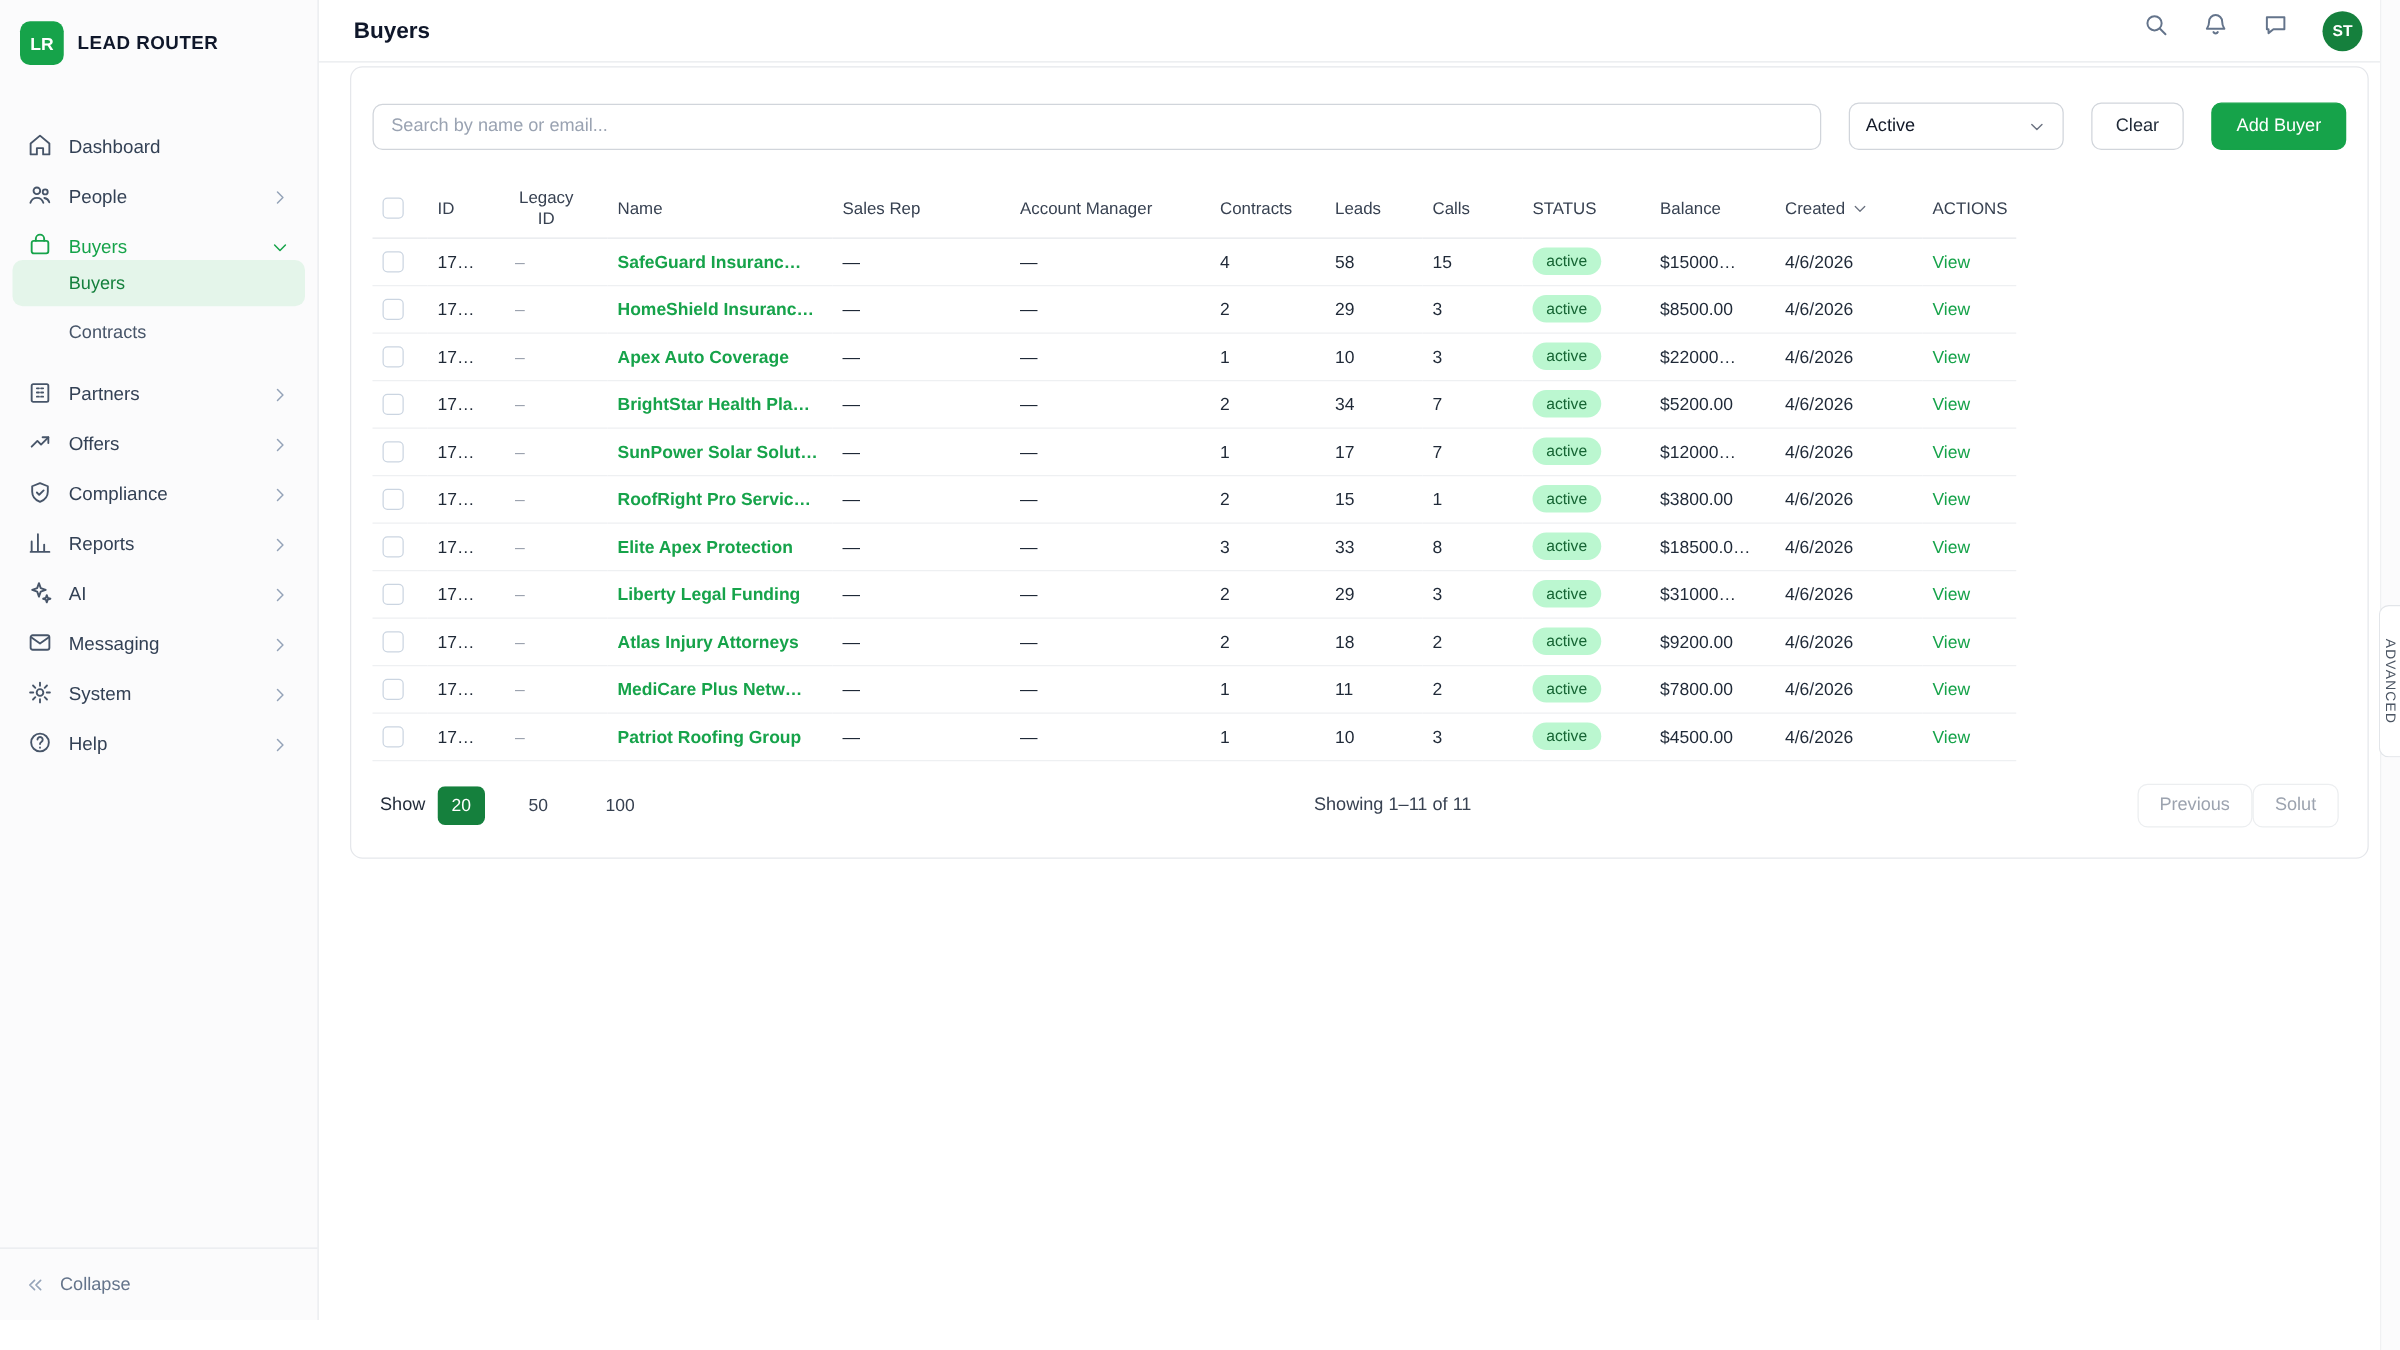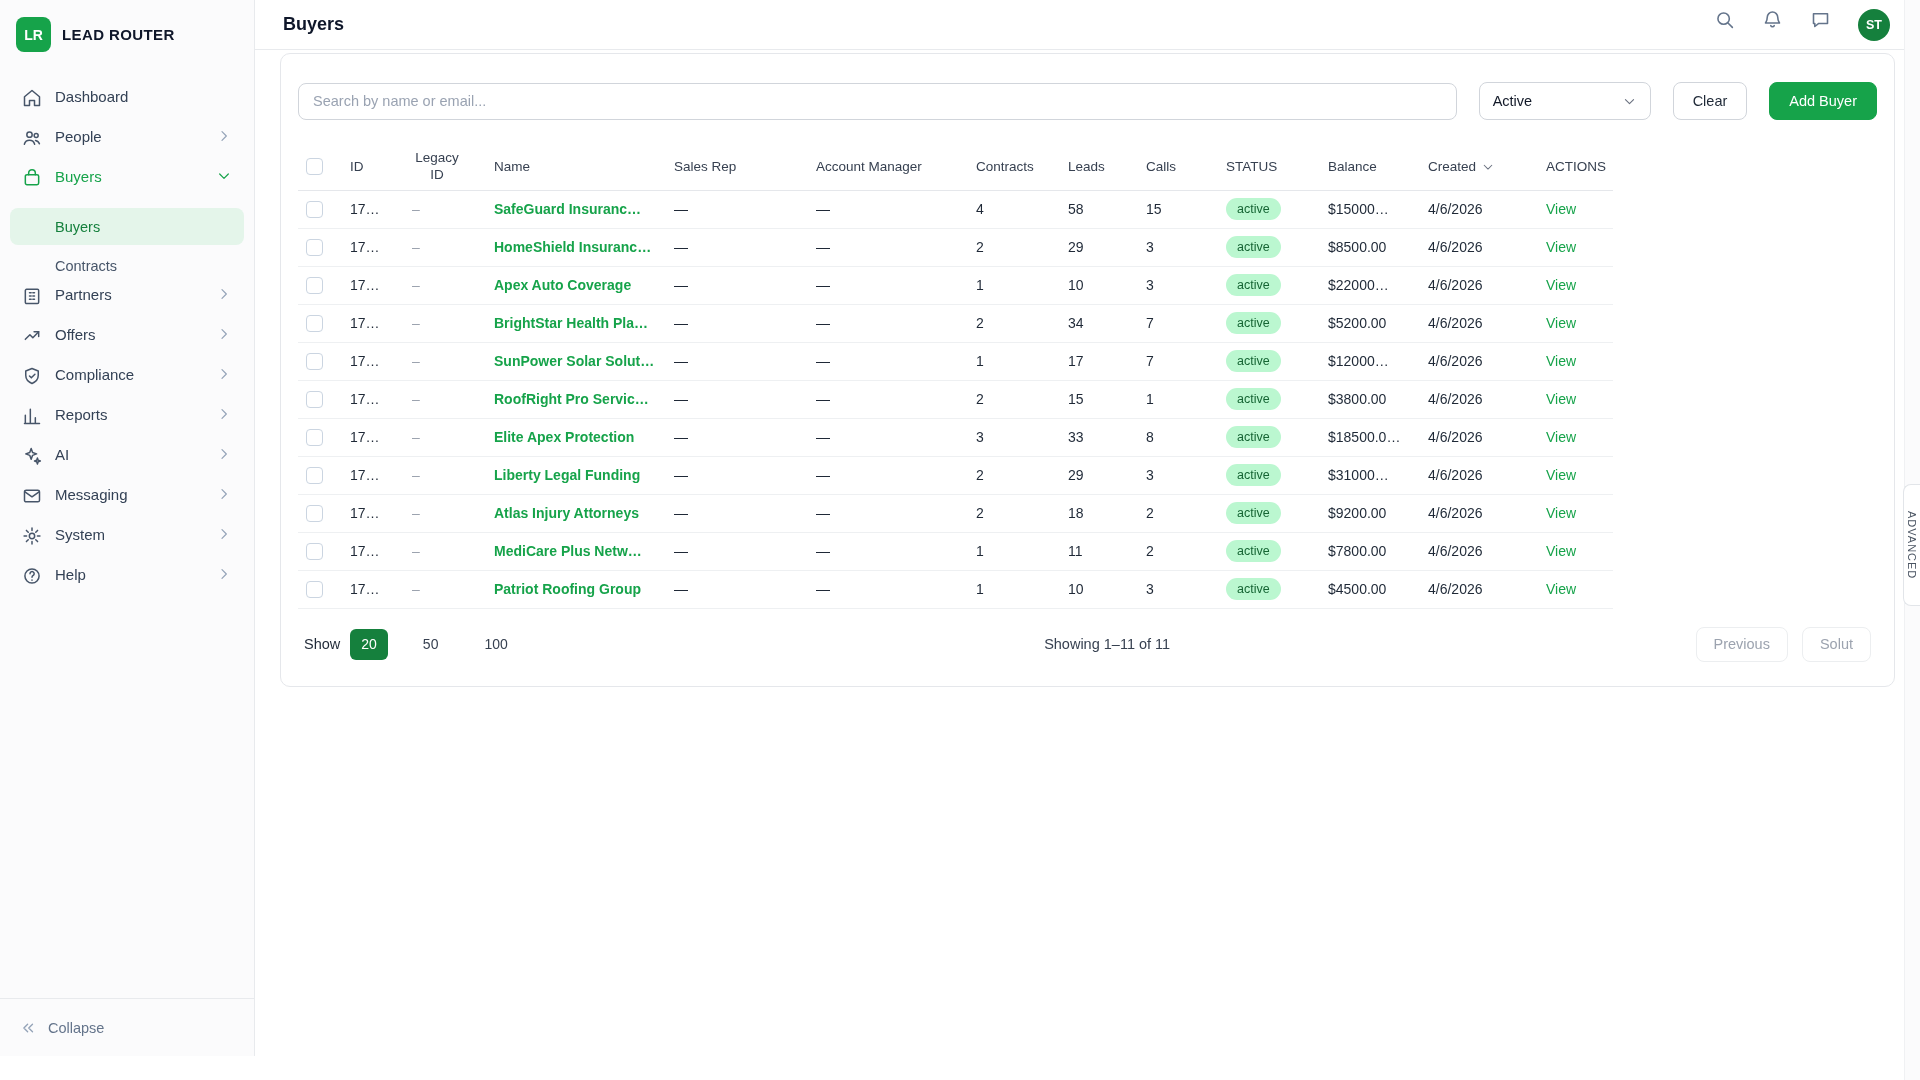--- a/index.html
+++ b/index.html
@@ -7,21 +7,21 @@
   body{font-family:"Liberation Sans",sans-serif;background:#fff;color:#1f2937;overflow:hidden}
   svg{fill:none;stroke:currentColor;stroke-width:1.8;stroke-linecap:round;stroke-linejoin:round;display:block}
   .app{display:flex;width:1920px;height:1056px}
 
   
   .sidebar{width:255px;min-width:255px;height:100%;background:#fbfbfc;border-right:1px solid #e8eaed;display:flex;flex-direction:column}
   .brand{display:flex;align-items:center;gap:11px;padding:17px 16px 10px}
   .logo{width:35px;height:35px;border-radius:8px;background:#16a34a;color:#fff;font-weight:700;font-size:14px;display:flex;align-items:center;justify-content:center}
   .brand-name{font-weight:700;font-size:15px;letter-spacing:.4px;color:#0f172a;white-space:nowrap}
   .nav{flex:1;padding:26px 10px 10px;display:flex;flex-direction:column;gap:2px;overflow:hidden}
-  .nav-item{display:flex;align-items:flex-start;gap:13px;height:38px;min-height:38px;padding:0 12px;border-radius:8px;color:#334155;font-size:15px;cursor:pointer}
+  .nav-item{display:flex;align-items:flex-end;gap:13px;height:38px;min-height:38px;padding:0 12px;border-radius:8px;color:#334155;font-size:15px;cursor:pointer}
   .nav-icon{width:20px;height:20px;color:#475569;display:inline-flex}
   .nav-icon svg{width:20px;height:20px}
   .nav-chev{margin-left:auto;width:16px;height:16px;color:#94a3b8;display:inline-flex}
   .nav-chev svg{width:16px;height:16px}
   .nav-item.active{color:#16a34a}
   .nav-item.active .nav-icon{color:#16a34a}
   .nav-item.active .nav-chev{color:#16a34a}
   .nav-sub{display:flex;align-items:center;height:37px;min-height:37px;padding:0 12px 0 45px;border-radius:8px;font-size:14.5px;color:#475569;cursor:pointer}
   .nav-sub.selected{background:#e4f5ea;color:#15803d;font-weight:500}
   .collapse-row{margin-top:auto;border-top:1px solid #e8eaed;height:58px;min-height:58px;display:flex;align-items:center;gap:11px;padding:0 19px;color:#64748b;font-size:14.5px;cursor:pointer}
@@ -66,21 +66,21 @@
   .badge{display:inline-block;background:#bbf7d0;color:#166534;font-size:12.5px;padding:3px 11px;border-radius:11px;line-height:1.3}
 
   
   .table-footer{display:flex;align-items:center;margin-top:18px;padding:0 6px}
   .show-group{display:flex;align-items:center;gap:10px}
   .show-label{font-size:14.5px;color:#1f2937}
   .size-group{display:inline-flex;gap:24px}
   .size-btn{min-width:34px;height:31px;padding:0 10px;border-radius:6px;border:1px solid transparent;background:transparent;font-size:14px;color:#374151;cursor:pointer;font-family:inherit}
   .size-btn.active{background:#15803d;color:#fff}
   .summary{flex:1;text-align:center;font-size:14.5px;color:#374151}
-  .pager{display:flex;gap:14px}
+  .pager{display:flex;gap:0}
   .pager-btn{height:35px;padding:0 17px;border:1px solid #eceef0;background:#fff;border-radius:8px;color:#9ca3af;font-size:14.5px;cursor:pointer;font-family:inherit}
 
   
   .right-rail{position:fixed;right:0;top:0;width:16px;height:100%;background:#fbfbfc;border-left:1px solid #f0f1f3}
   .advanced-tab{position:fixed;right:0;top:484px;width:17px;height:122px;background:#fff;border:1px solid #e2e5e9;border-right:none;border-radius:8px 0 0 8px;display:flex;align-items:center;justify-content:center;cursor:pointer;z-index:5}
   .advanced-tab span{writing-mode:vertical-rl;font-size:11px;color:#4b5563;letter-spacing:1px}
 </style>
 </head>
 <body>
 

